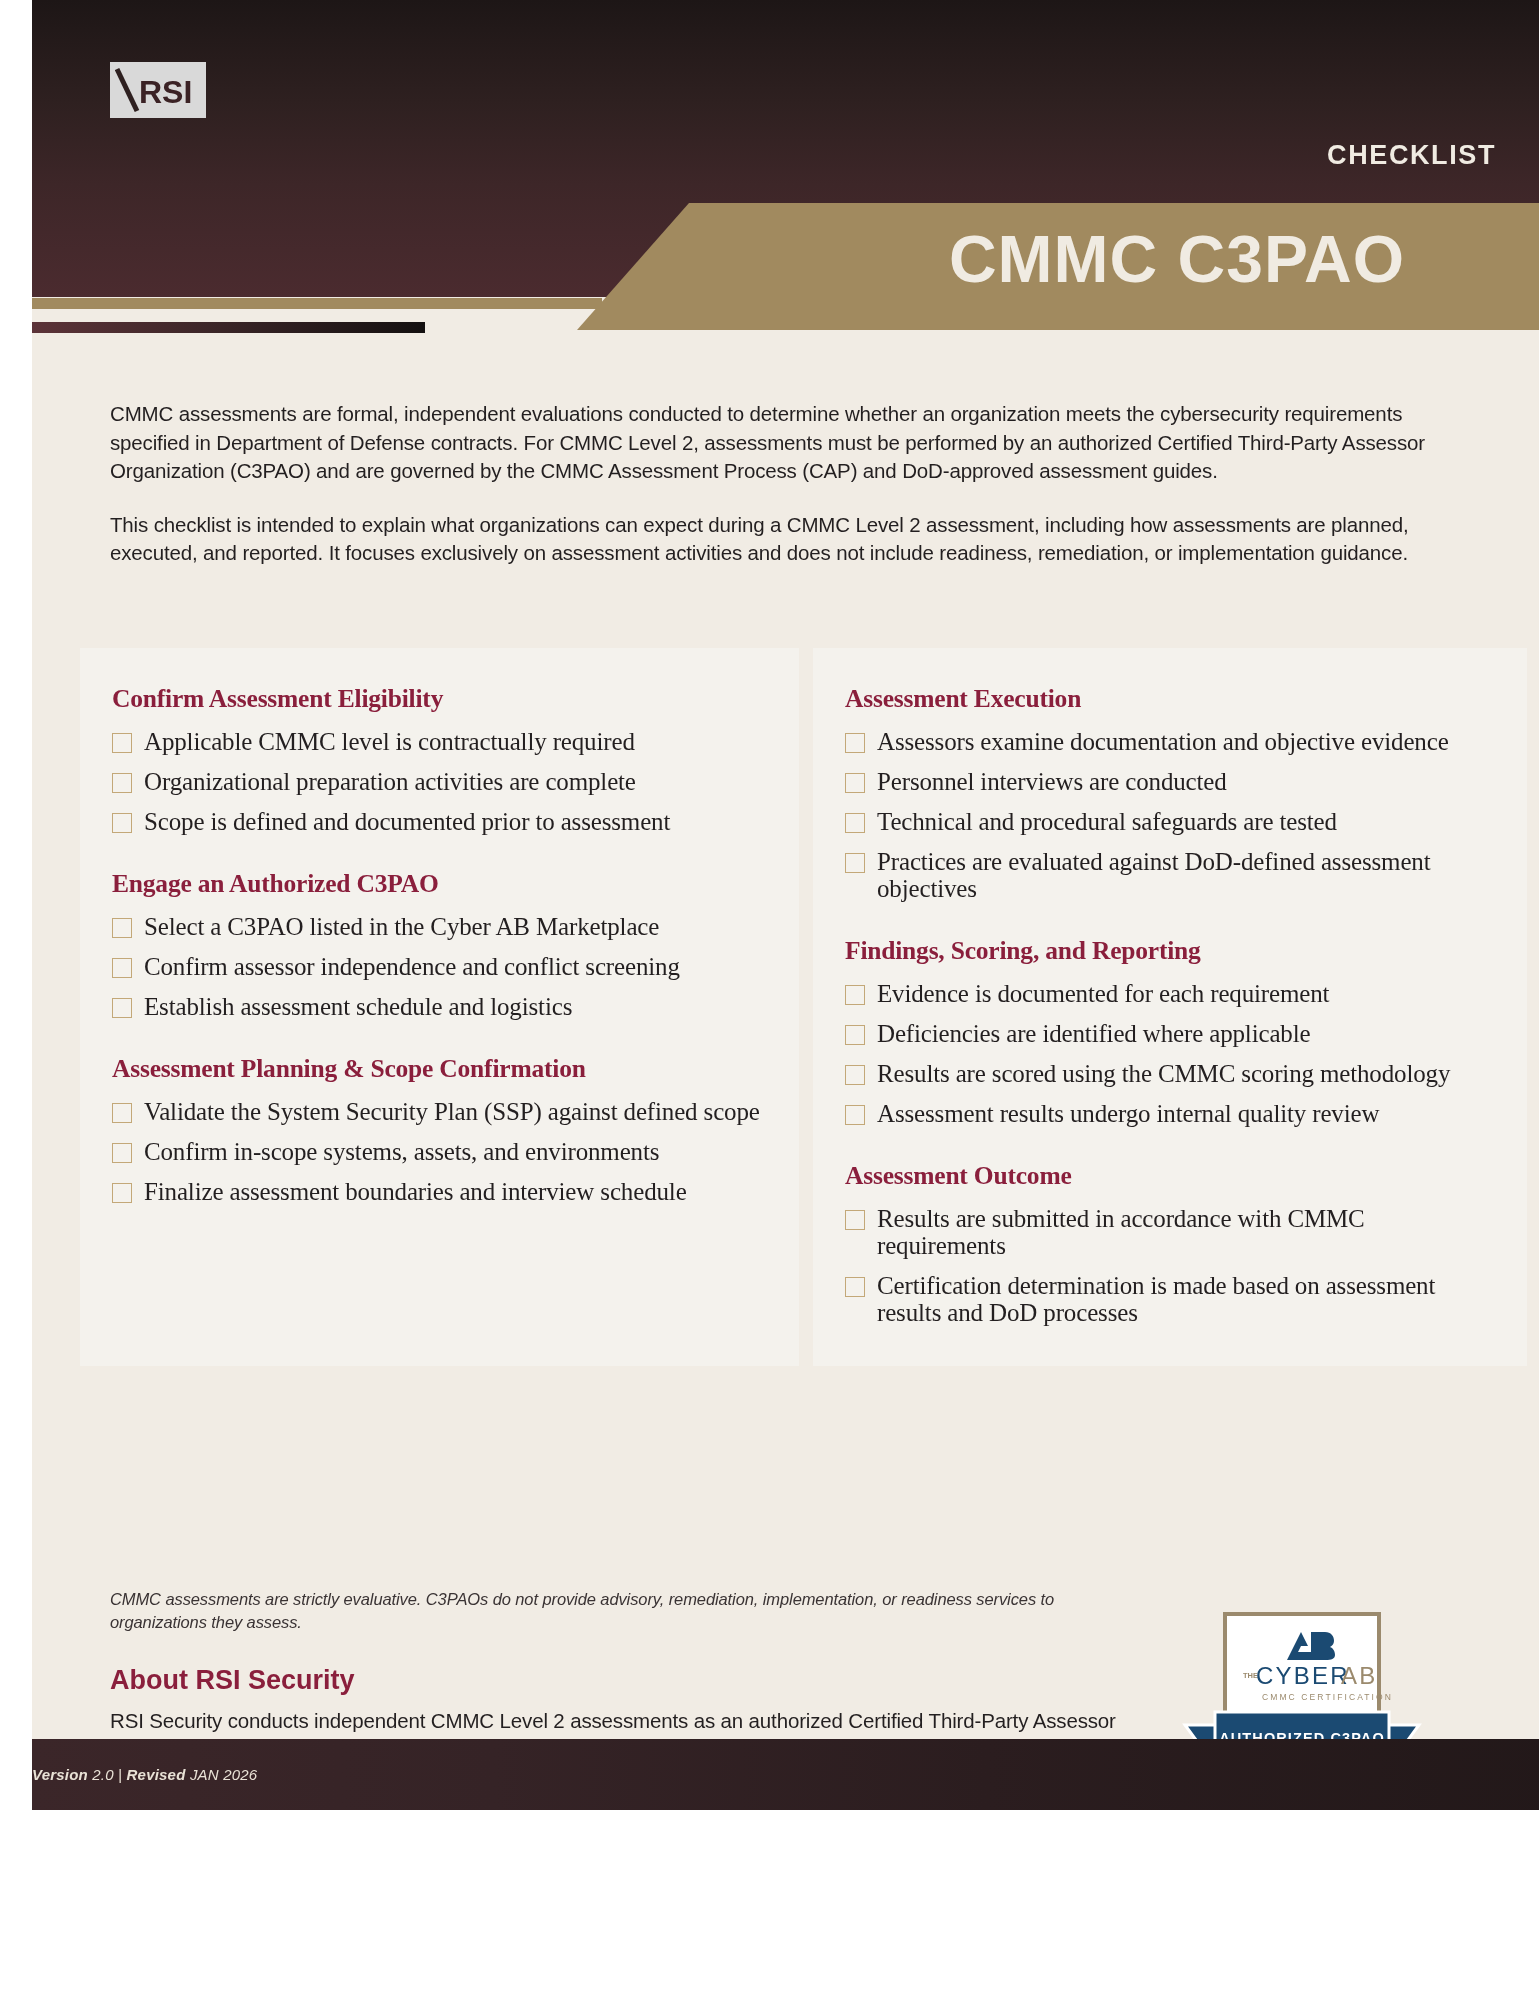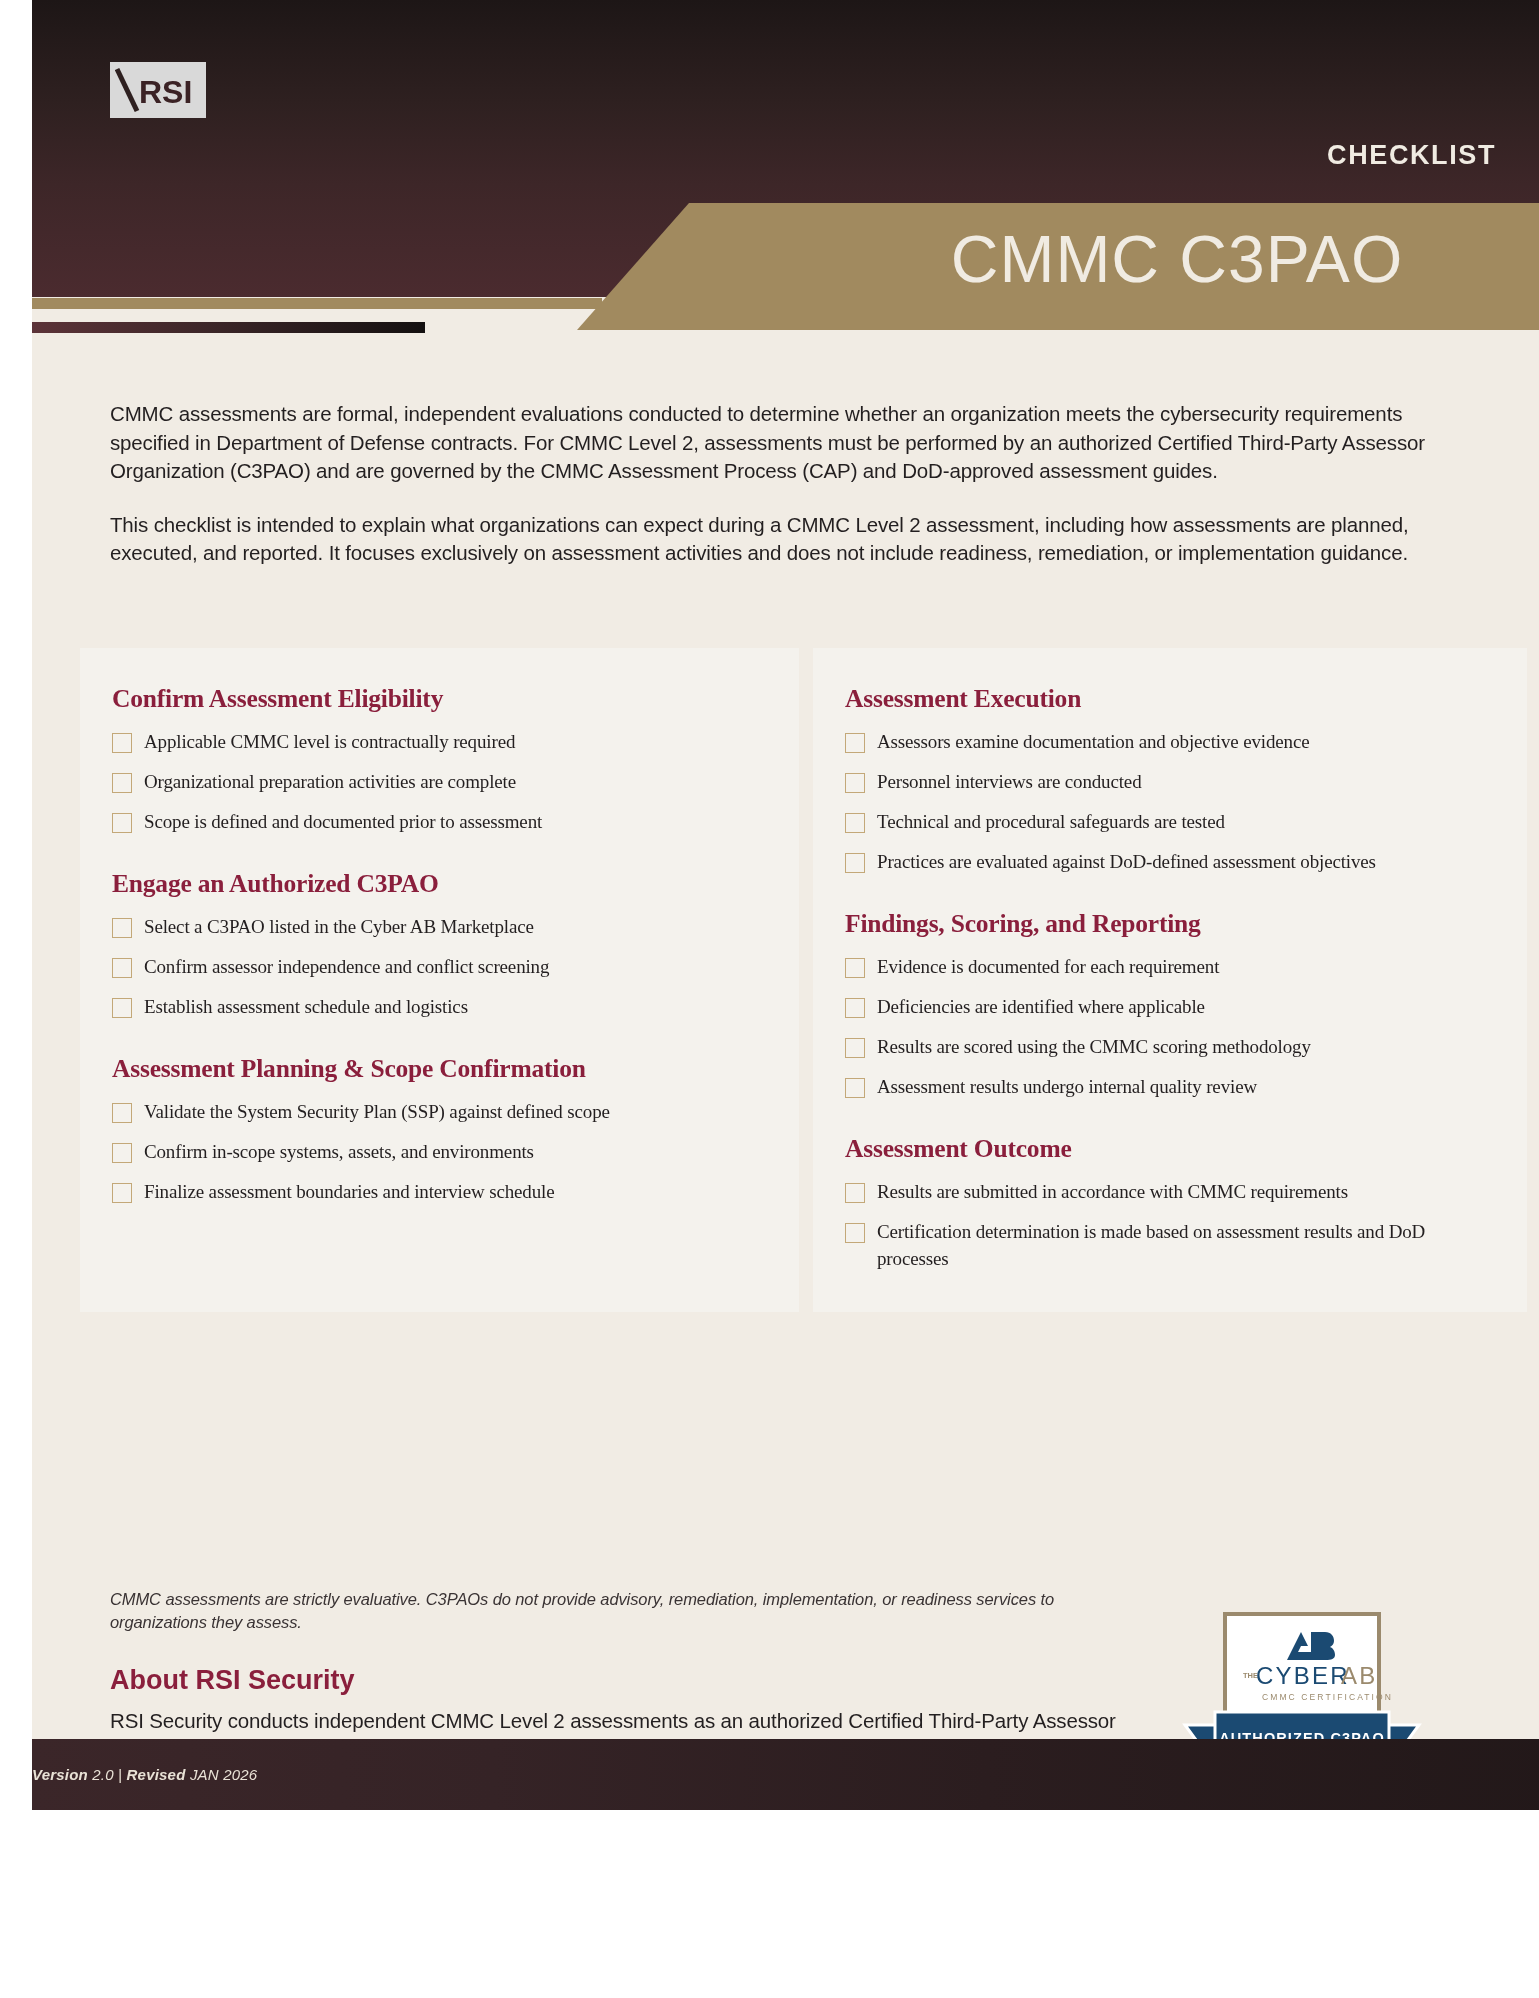--- a/index.html
+++ b/index.html
@@ -64,21 +64,21 @@
     clip-path: polygon(112px 0, 994px 0, 994px 127px, 0 127px);
     z-index: 3;
   }
   .banner-title {
     position: absolute;
     left: 845px;
     top: 221px;
     width: 600px;
     text-align: center;
     font-size: 66px;
-    font-weight: normal;
+    font-weight: bold;
     letter-spacing: 1px;
     color: #f0ebe2;
     z-index: 4;
     white-space: nowrap;
   }
 
   
   .cream-band {
     position: absolute;
     left: 0;
@@ -159,21 +159,21 @@
 
   .checkbox {
     flex: 0 0 auto;
     width: 20px;
     height: 20px;
     border: 1.6px solid #c3a878;
     background: transparent;
     margin-top: 5px;
   }
   .check-label {
-    font-size: 19px;
+    font-size: 25px;
     line-height: 27px;
     color: #231f20;
     letter-spacing: -0.15px;
   }
 
   
   .disclaimer {
     position: absolute;
     left: 78px;
     top: 1588px;

